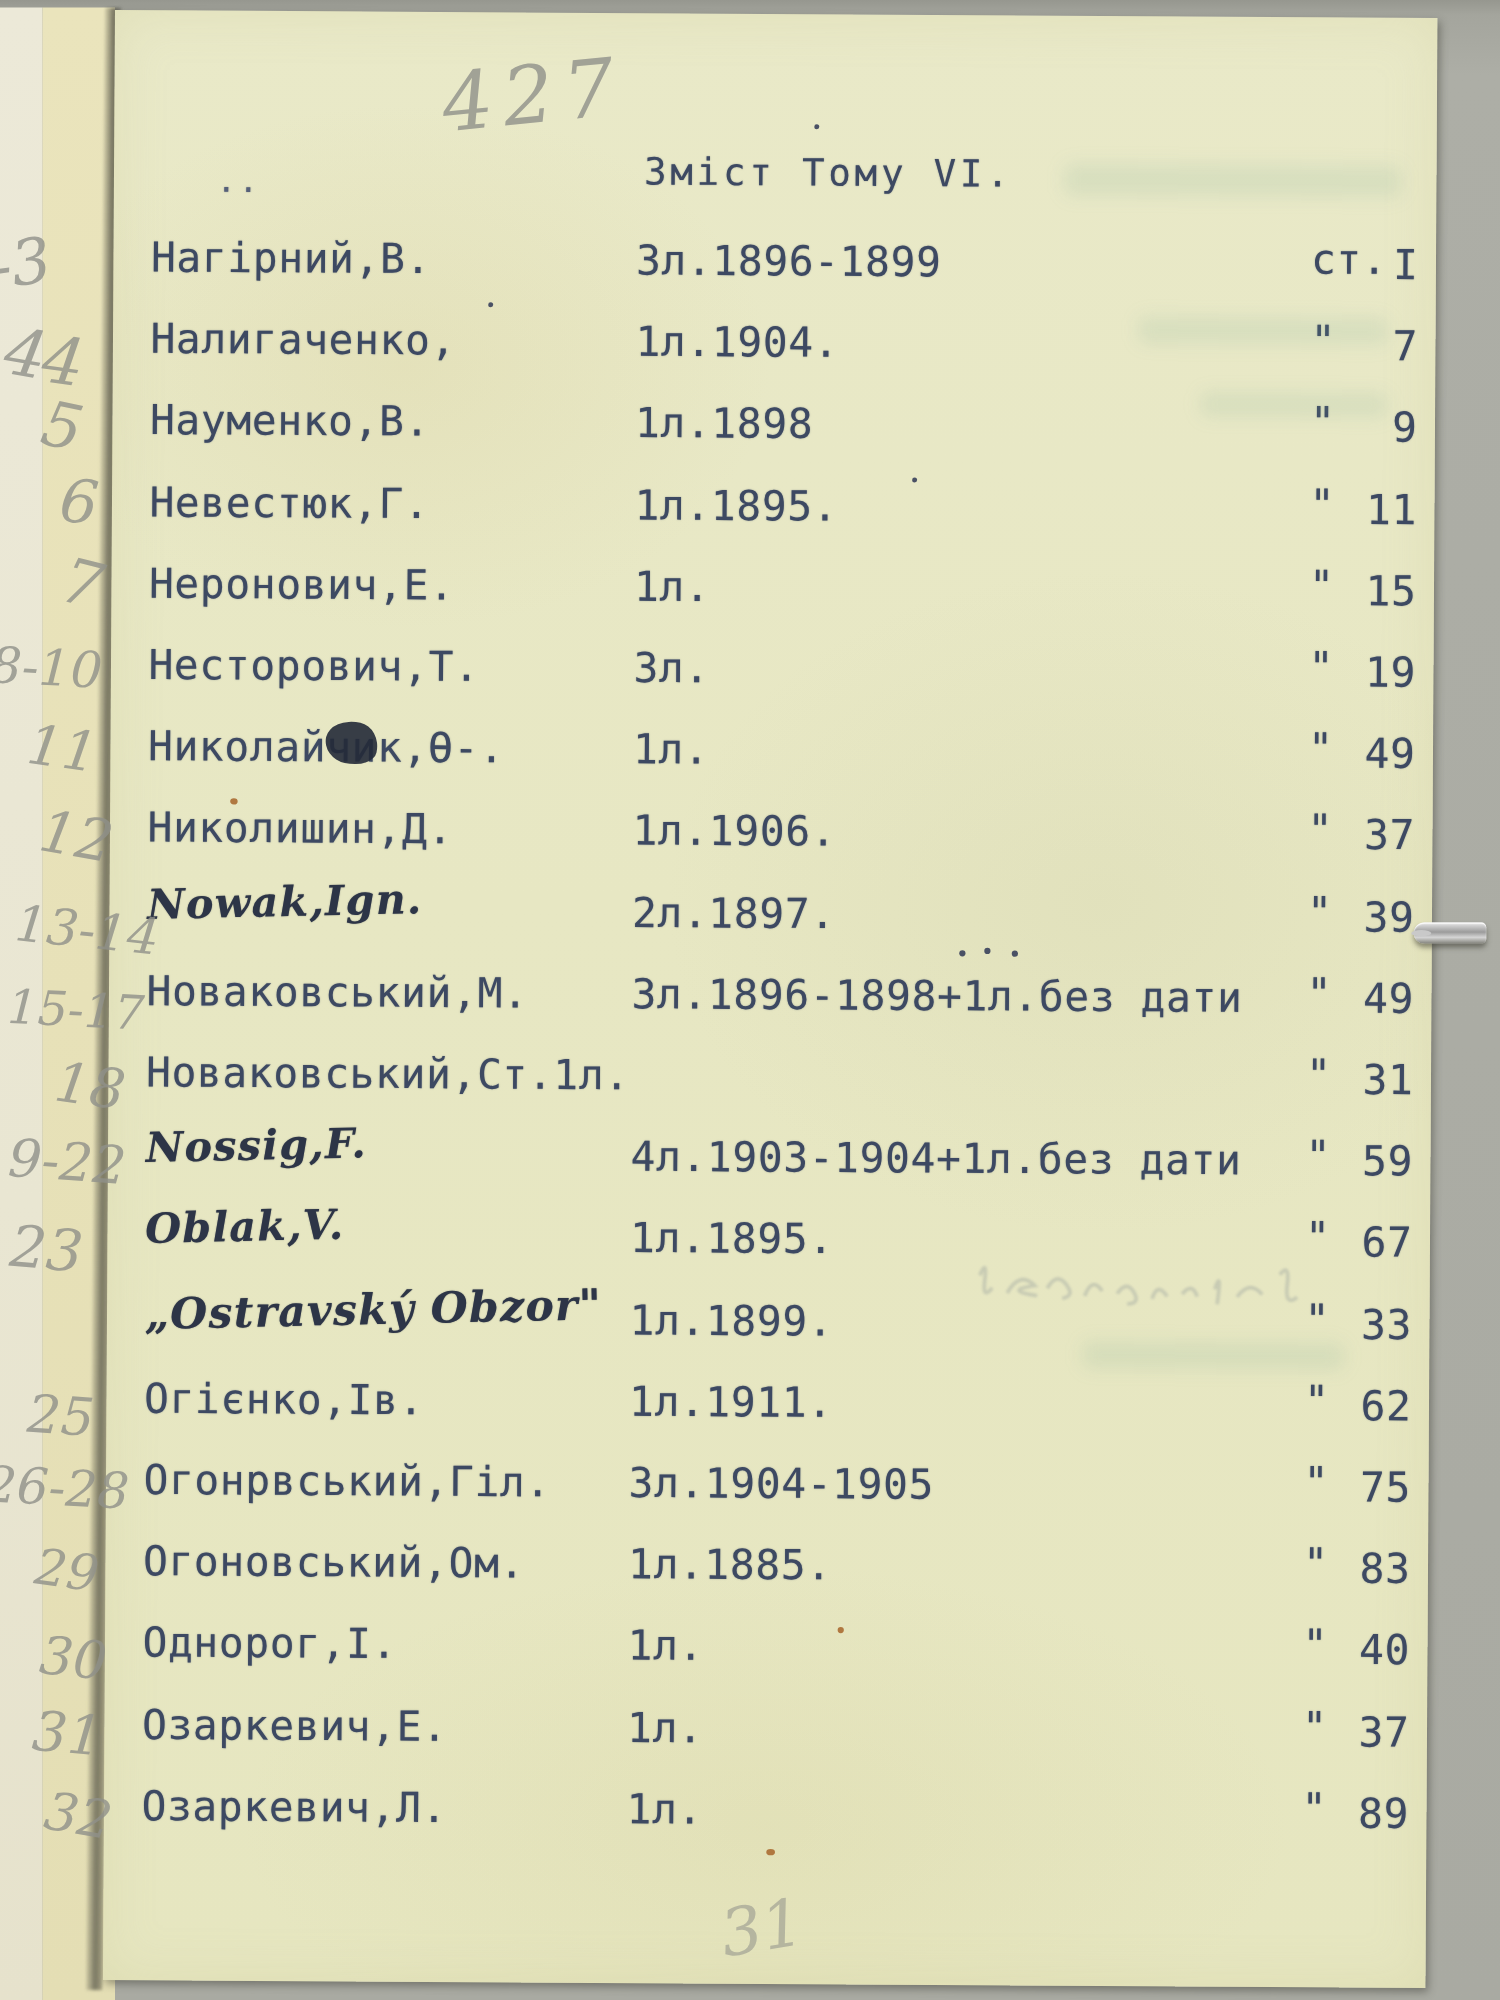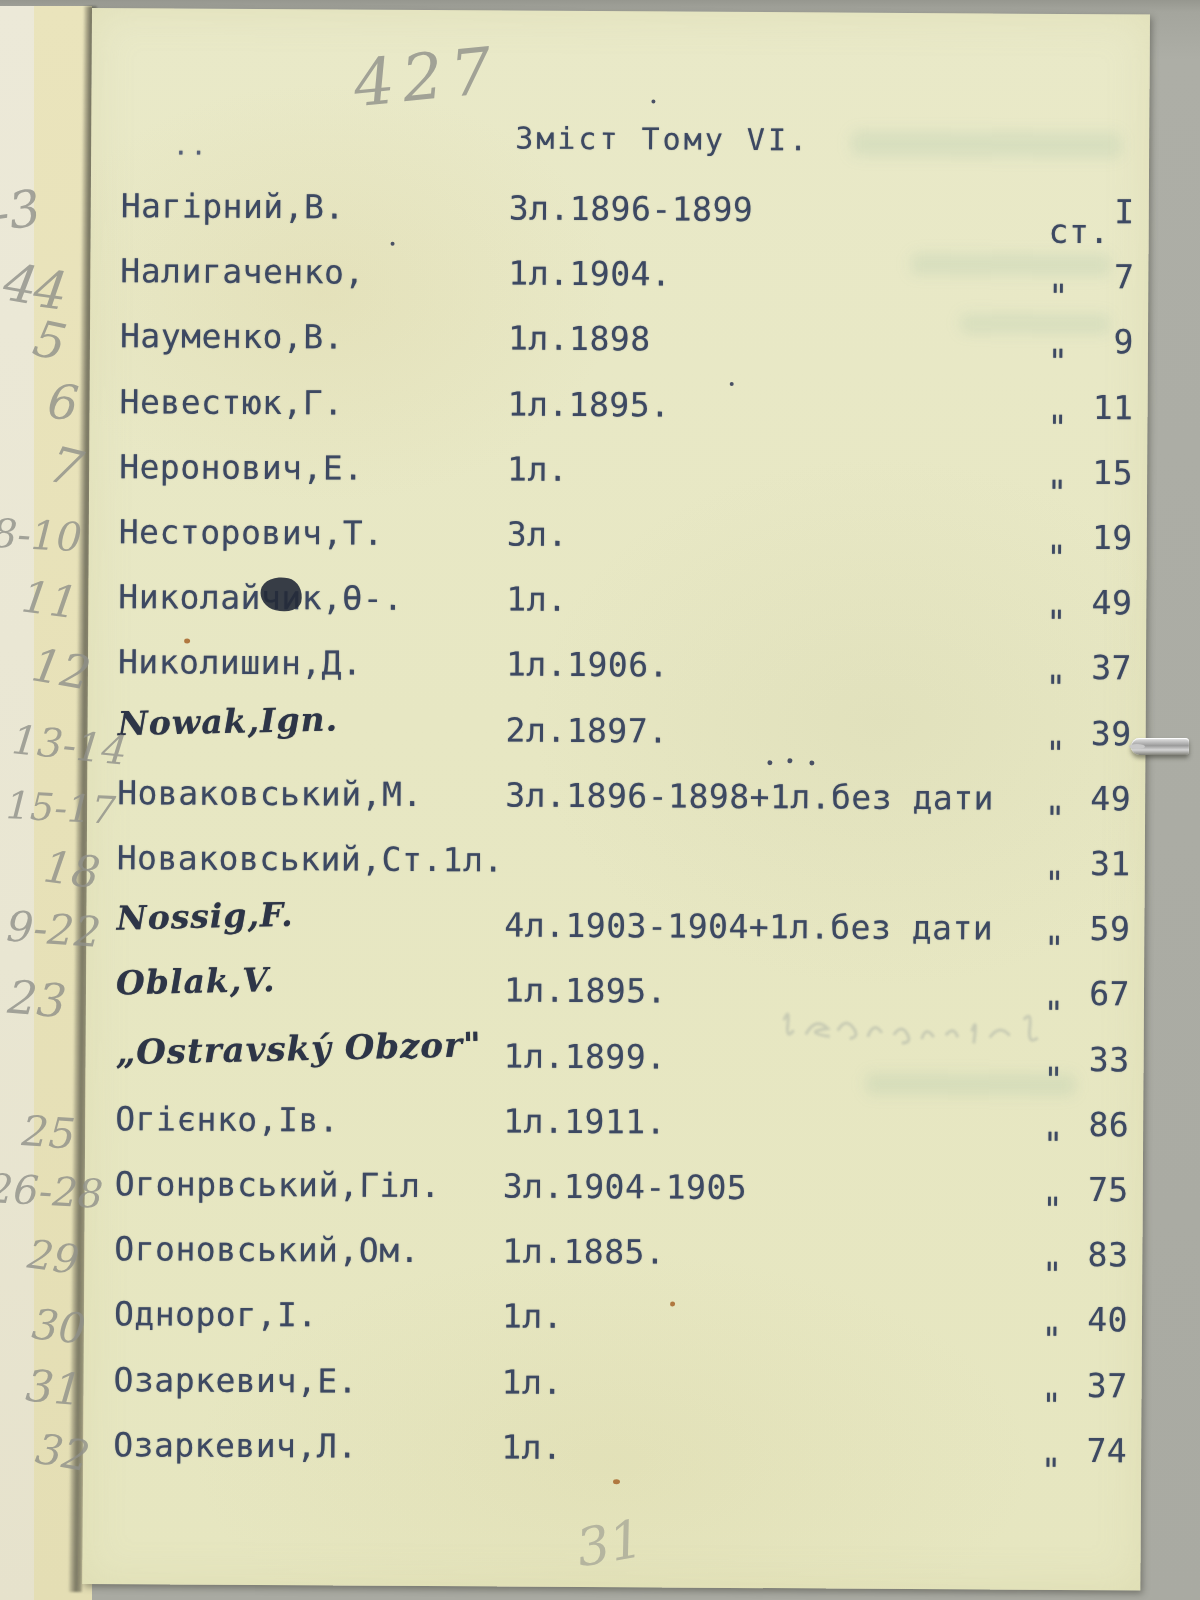--- a/index.html
+++ b/index.html
@@ -20,21 +20,21 @@
       radial-gradient(ellipse 600px 300px at 50% 92%,rgba(210,204,150,0.20),transparent 70%),
       linear-gradient(180deg,#e9e9c8 0%,#e7e7c3 45%,#e6e6c0 100%);
     box-shadow:2px 3px 7px rgba(50,50,42,0.45), inset 0 0 40px rgba(200,195,140,0.25);}
   
   .typed{color:#3d4962;text-shadow:0 0 1.2px rgba(61,73,98,0.55);}
   #title{position:absolute;left:424px;top:110px;font-size:30px;letter-spacing:3px;}
   #stray-dots{position:absolute;left:82px;top:122px;font-size:26px;letter-spacing:2px;color:#566079;}
   .row{position:absolute;left:30px;width:1014px;height:50px;font-size:33px;letter-spacing:0.5px;}
   .row .name{position:absolute;left:0;top:0;white-space:nowrap;}
   .row .letters{position:absolute;left:388px;top:0;white-space:nowrap;}
-  .row .mark{position:absolute;left:928px;top:-4px;margin-top:24px;}
+  .row .mark{position:absolute;left:928px;top:-4px;}
   .row .pagenum{position:absolute;right:0;top:0;width:120px;text-align:right;}
   .row.hand .name{font-family:"DejaVu Serif",serif;font-style:italic;font-weight:bold;
     color:#2d3547;text-shadow:0 0 1px rgba(40,46,62,0.6);transform:rotate(-1.6deg);top:-7px;letter-spacing:1px;}
   
   .pencil{font-family:"DejaVu Serif",serif;font-style:italic;color:#90918a;}
   #pencil-427{position:absolute;left:262px;top:30px;font-size:64px;letter-spacing:8px;
     transform:rotate(-6deg);opacity:0.8;}
   #pencil-31{position:absolute;left:494px;top:1502px;font-size:52px;transform:rotate(-10deg);opacity:0.55;}
   .margin-num{position:absolute;opacity:0.8;white-space:nowrap;}
   
@@ -145,21 +145,21 @@
         <div class="row typed hand" style="top: 1025.6px;">
           <span class="name" style="font-size: 34px;">„Ostravský Obzor"</span>
           <span class="letters">1л.1899.</span>
           <span class="mark">"</span>
           <span class="pagenum">33</span>
         </div>
         <div class="row typed" style="top: 1090.8px;">
           <span class="name">Огієнко,Ів.</span>
           <span class="letters">1л.1911.</span>
           <span class="mark">"</span>
-          <span class="pagenum">86</span>
+          <span class="pagenum">62</span>
         </div>
         <div class="row typed" style="top: 1156px;">
           <span class="name">Огонрвський,Гіл.</span>
           <span class="letters">3л.1904-1905</span>
           <span class="mark">"</span>
           <span class="pagenum">75</span>
         </div>
         <div class="row typed" style="top: 1221.2px;">
           <span class="name">Огоновський,Ом.</span>
           <span class="letters">1л.1885.</span>
@@ -175,21 +175,21 @@
         <div class="row typed" style="top: 1351.6px;">
           <span class="name">Озаркевич,Е.</span>
           <span class="letters">1л.</span>
           <span class="mark">"</span>
           <span class="pagenum">37</span>
         </div>
         <div class="row typed" style="top: 1416.8px;">
           <span class="name">Озаркевич,Л.</span>
           <span class="letters">1л.</span>
           <span class="mark">"</span>
-          <span class="pagenum">74</span>
+          <span class="pagenum">89</span>
         </div>
       </div>
 
     <div id="ink-blot"></div>
 
     <div class="bleed" style="left:760px;top:118px;width:270px;height:26px;"></div>
     <div class="bleed" style="left:820px;top:240px;width:200px;height:22px;"></div>
     <div class="bleed" style="left:870px;top:300px;width:150px;height:20px;"></div>
     <div class="bleed" style="left:780px;top:1060px;width:210px;height:22px;"></div>
 

